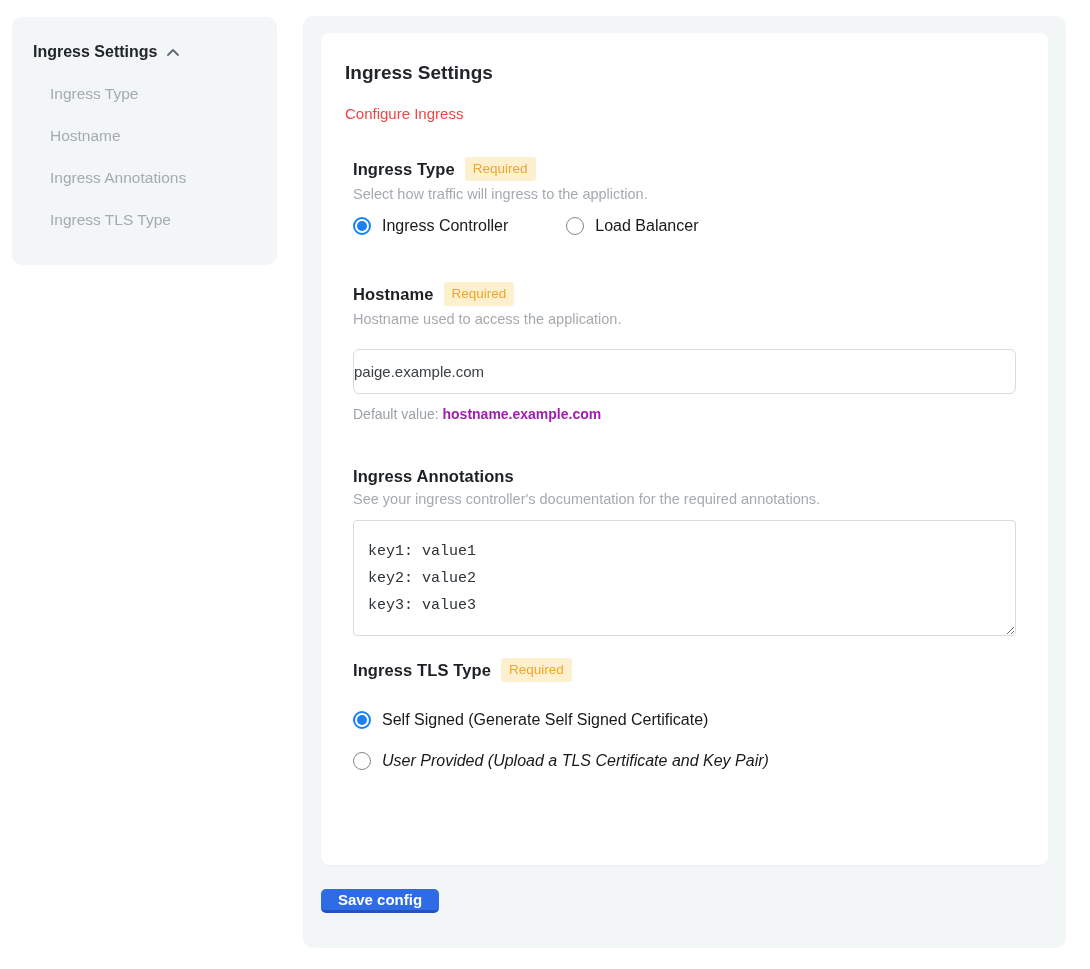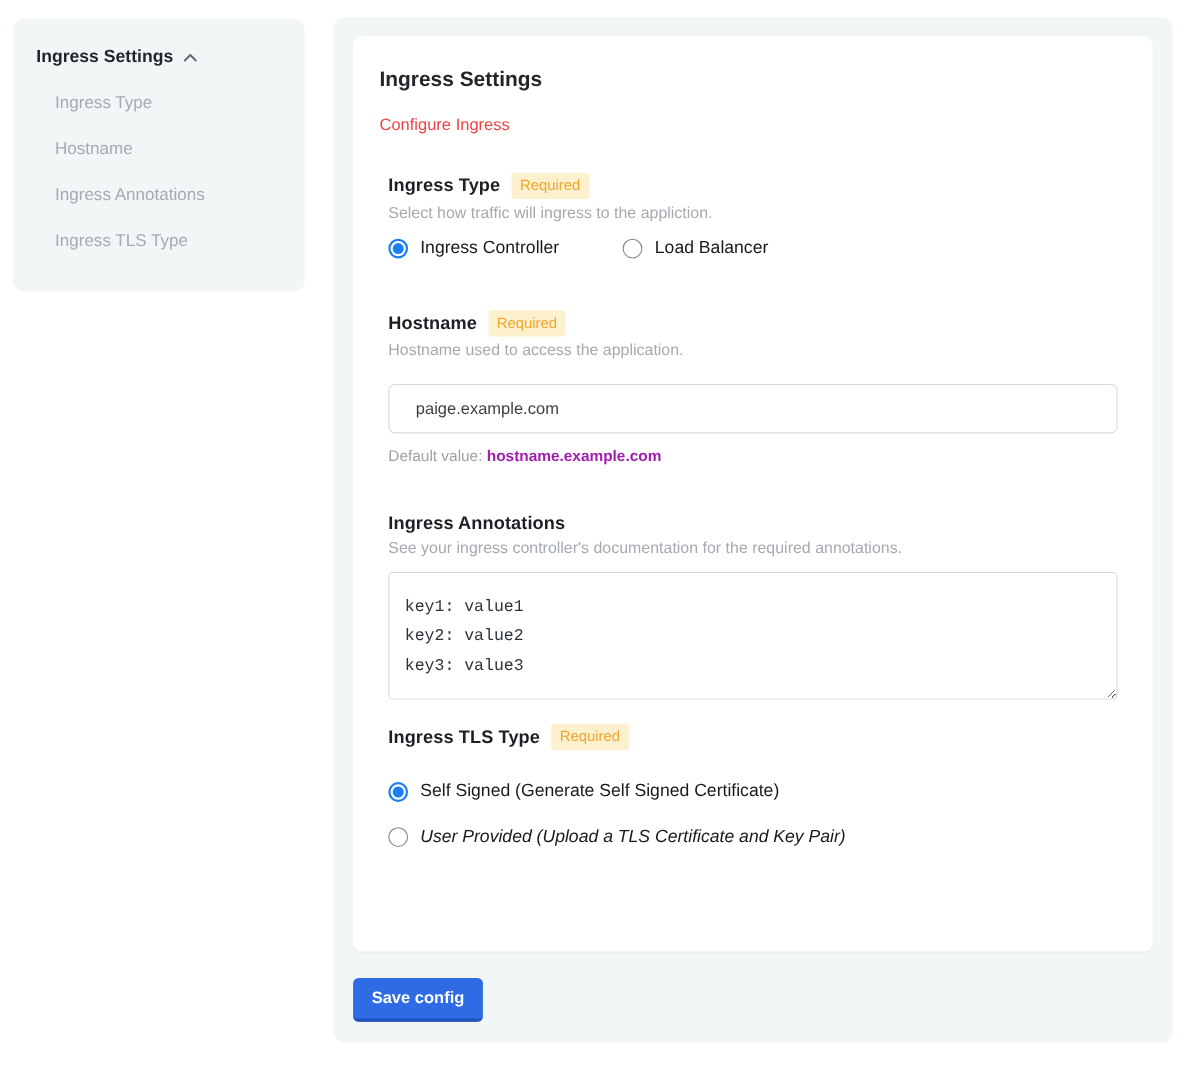--- a/index.html
+++ b/index.html
@@ -111,21 +111,21 @@
   .radio-label {
     font-size: 16px; font-weight: 500; color: #17191c;
     line-height: 20px;
   }
 
   .text-input {
     margin-top: 21px;
     width: 663px; height: 45px;
     border: 1px solid #d7dbde;
     border-radius: 6px;
-    padding: 0 24px;
+    padding: 0 0;
     font-size: 15px; color: #3a3f44;
     font-family: "Liberation Sans", sans-serif;
     background: #fff;
     outline: none;
     display: block;
   }
   .default-line {
     margin-top: 12px;
     font-size: 14px; line-height: 17px;
     color: #9ba1a8;
@@ -146,21 +146,21 @@
     outline: none;
     display: block;
     resize: both;
   }
 
   .tls-option-1 { margin-top: 28px; }
   .tls-option-2 { margin-top: 21px; font-style: italic; }
 
   .save-btn {
     margin-top: 24px;
-    width: 118px; height: 40px;
+    width: 118px; height: 24px;
     background: #2e6be4;
     border: none;
     border-bottom: 3px solid #2353be;
     border-radius: 5px;
     color: #ffffff;
     font-size: 15px; font-weight: 700;
     font-family: "Liberation Sans", sans-serif;
     cursor: pointer;
     display: block;
   }

